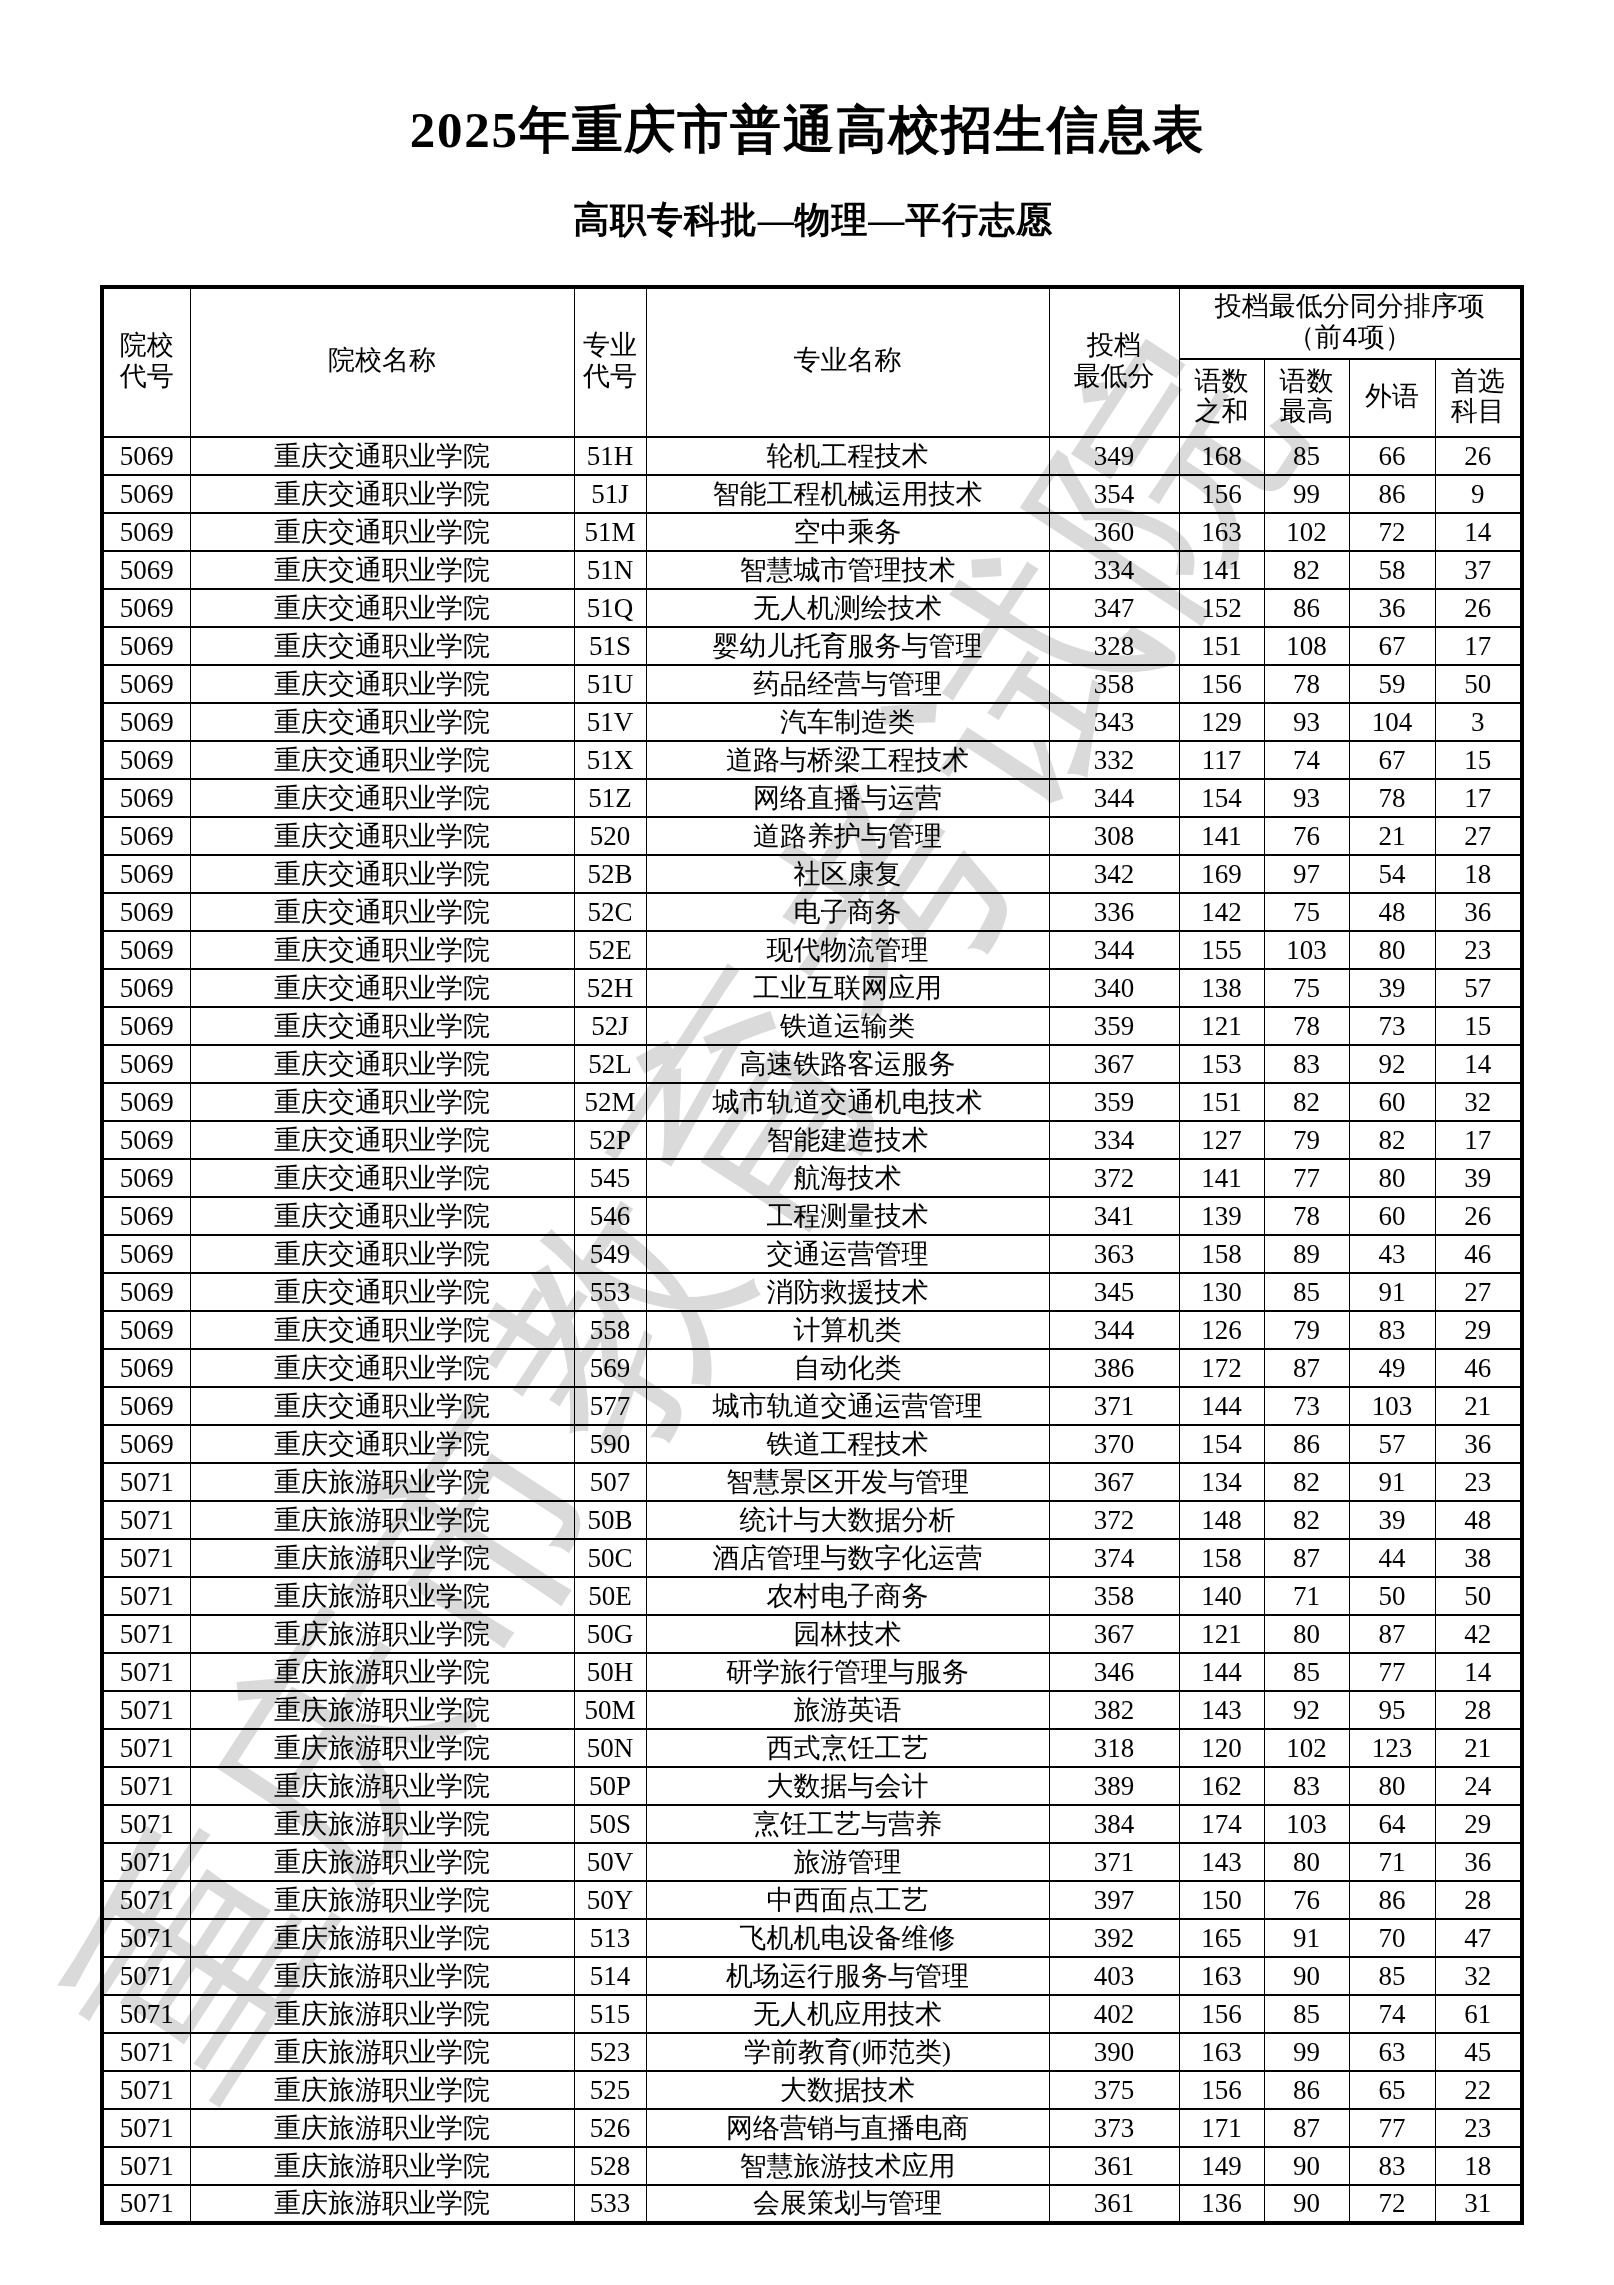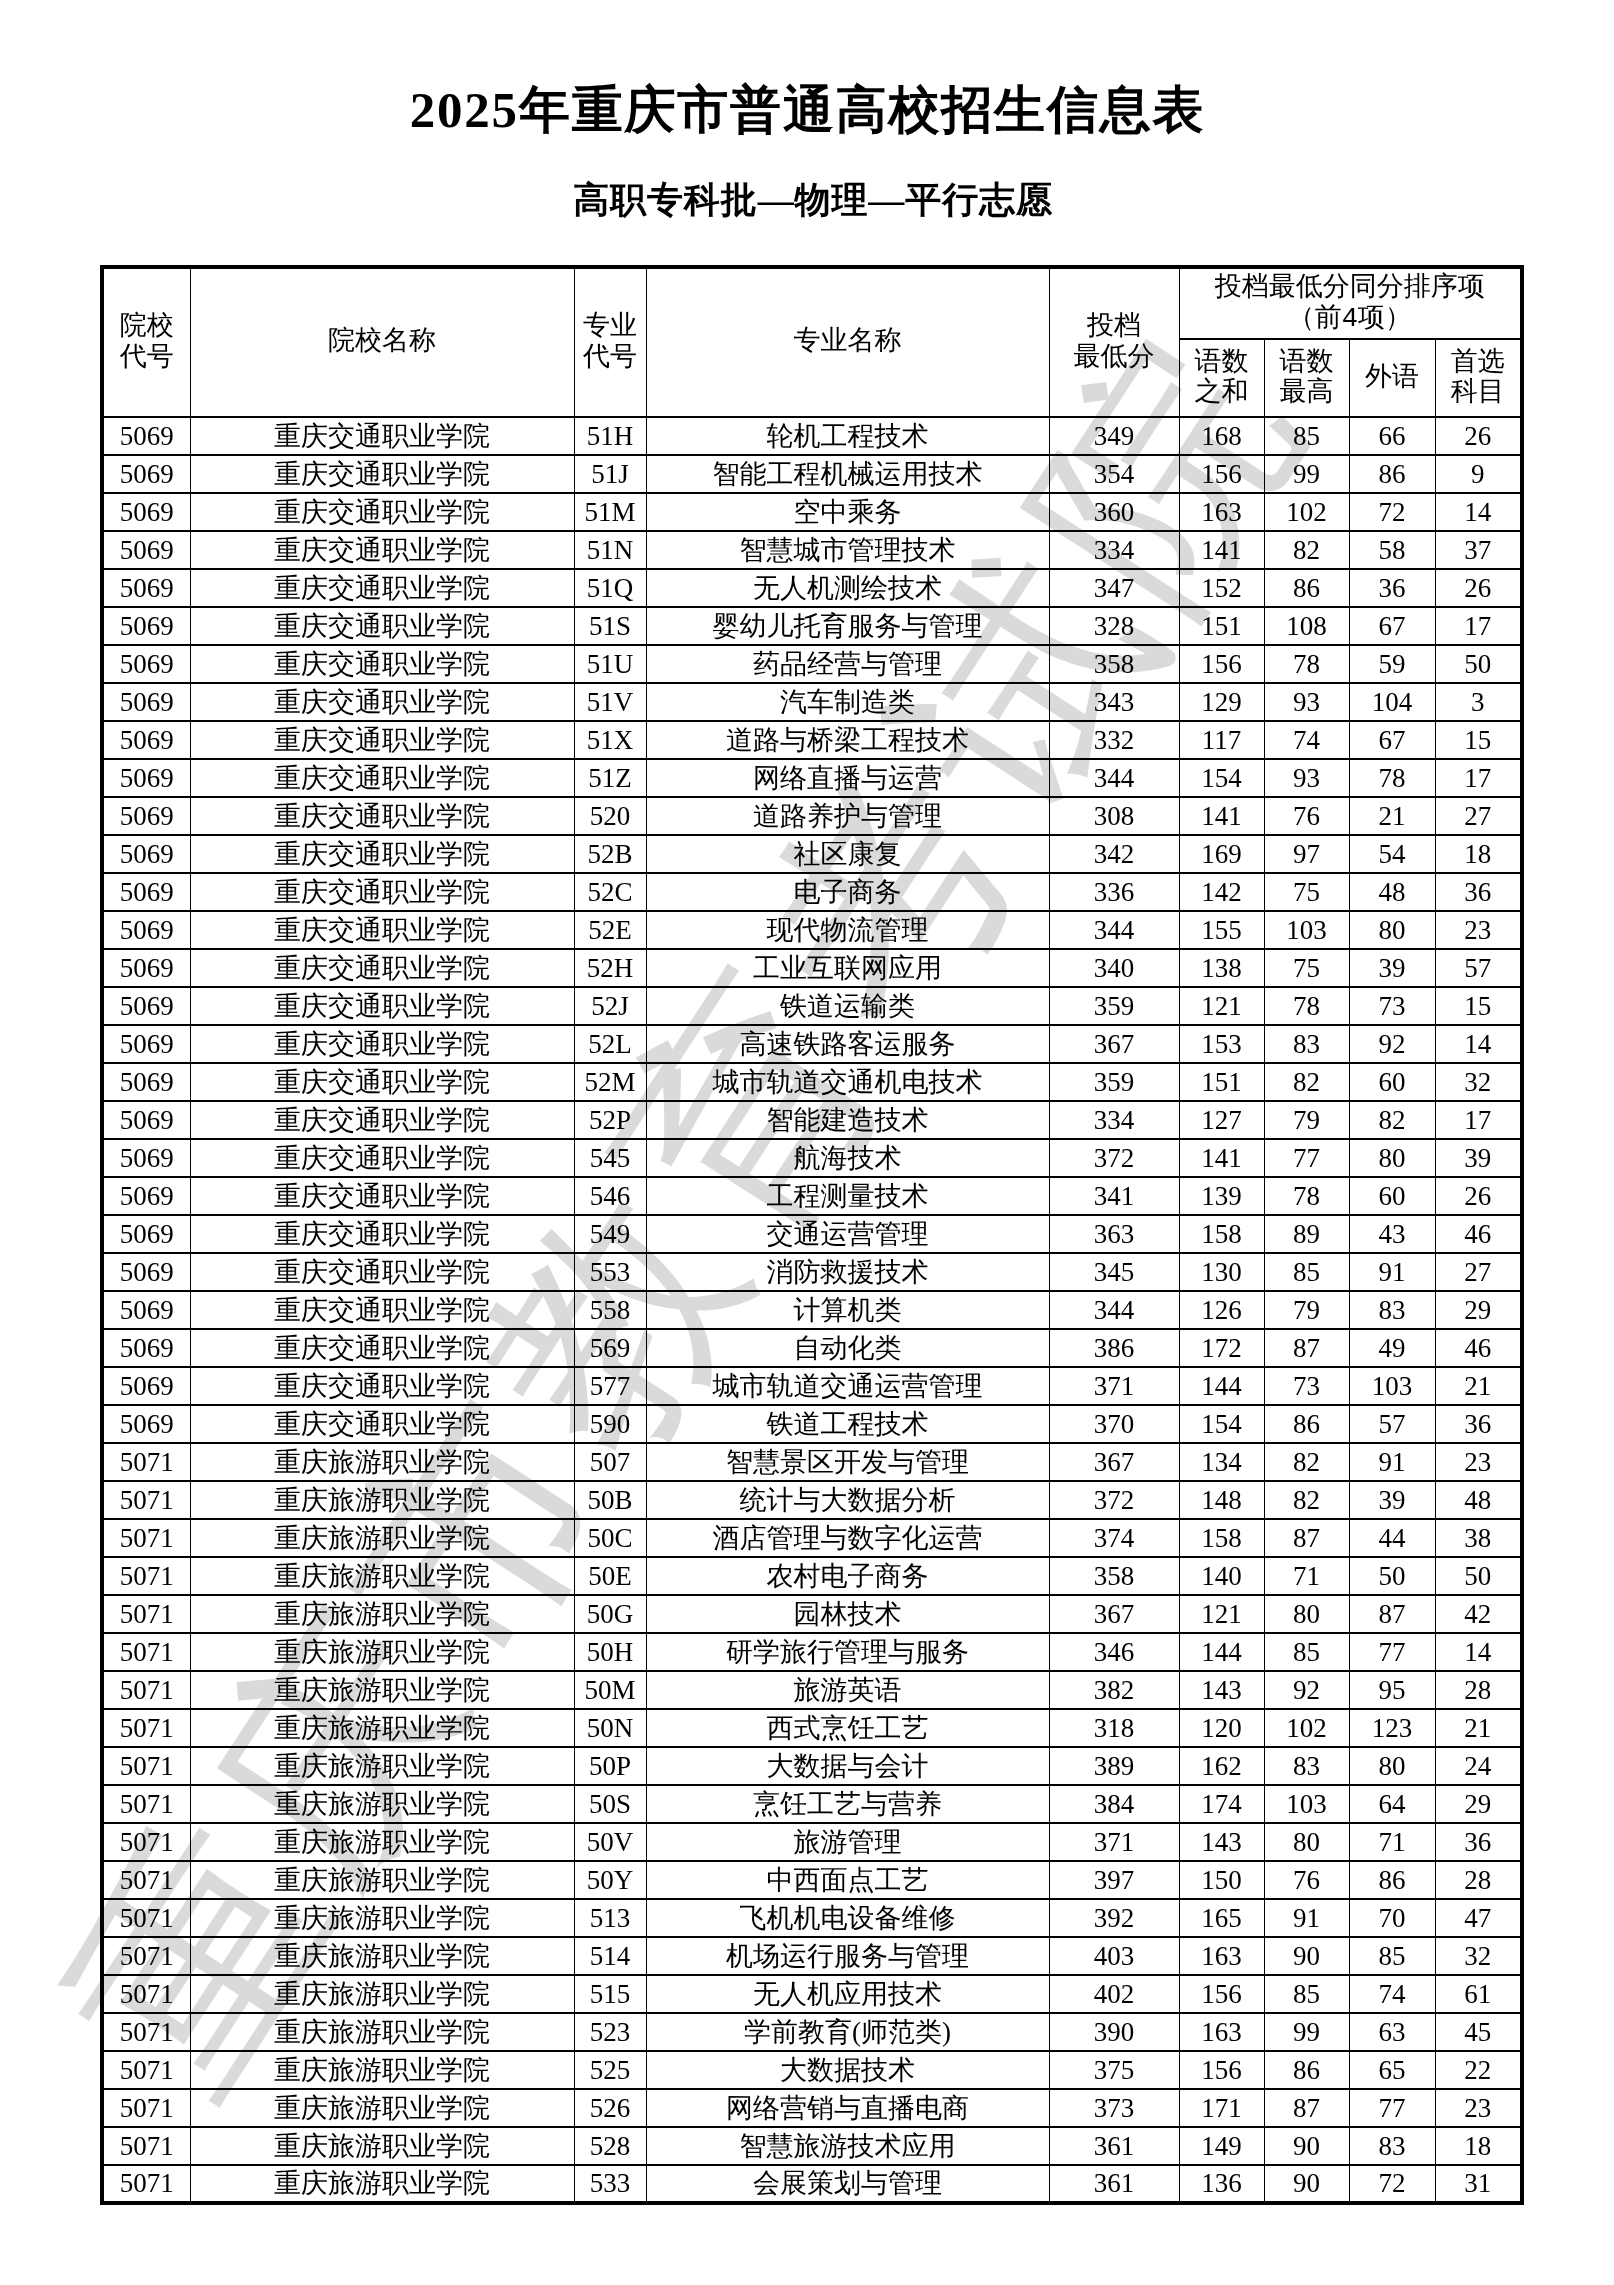--- a/index.html
+++ b/index.html
@@ -25,20 +25,21 @@
     letter-spacing: 12.7px;
     white-space: nowrap;
     color: rgba(140, 140, 140, 0.32);
     z-index: 0;
     pointer-events: none;
     font-family: "Liberation Serif", "DejaVu Serif", serif;
   }
   .content {
     position: relative;
     z-index: 1;
+    margin-top: 20px;
   }
   h1.doc-title {
     margin: 0;
     padding-top: 76px;
     text-align: center;
     font-size: 51px;
     font-weight: bold;
     letter-spacing: 1.8px;
   }
   h2.doc-subtitle {

